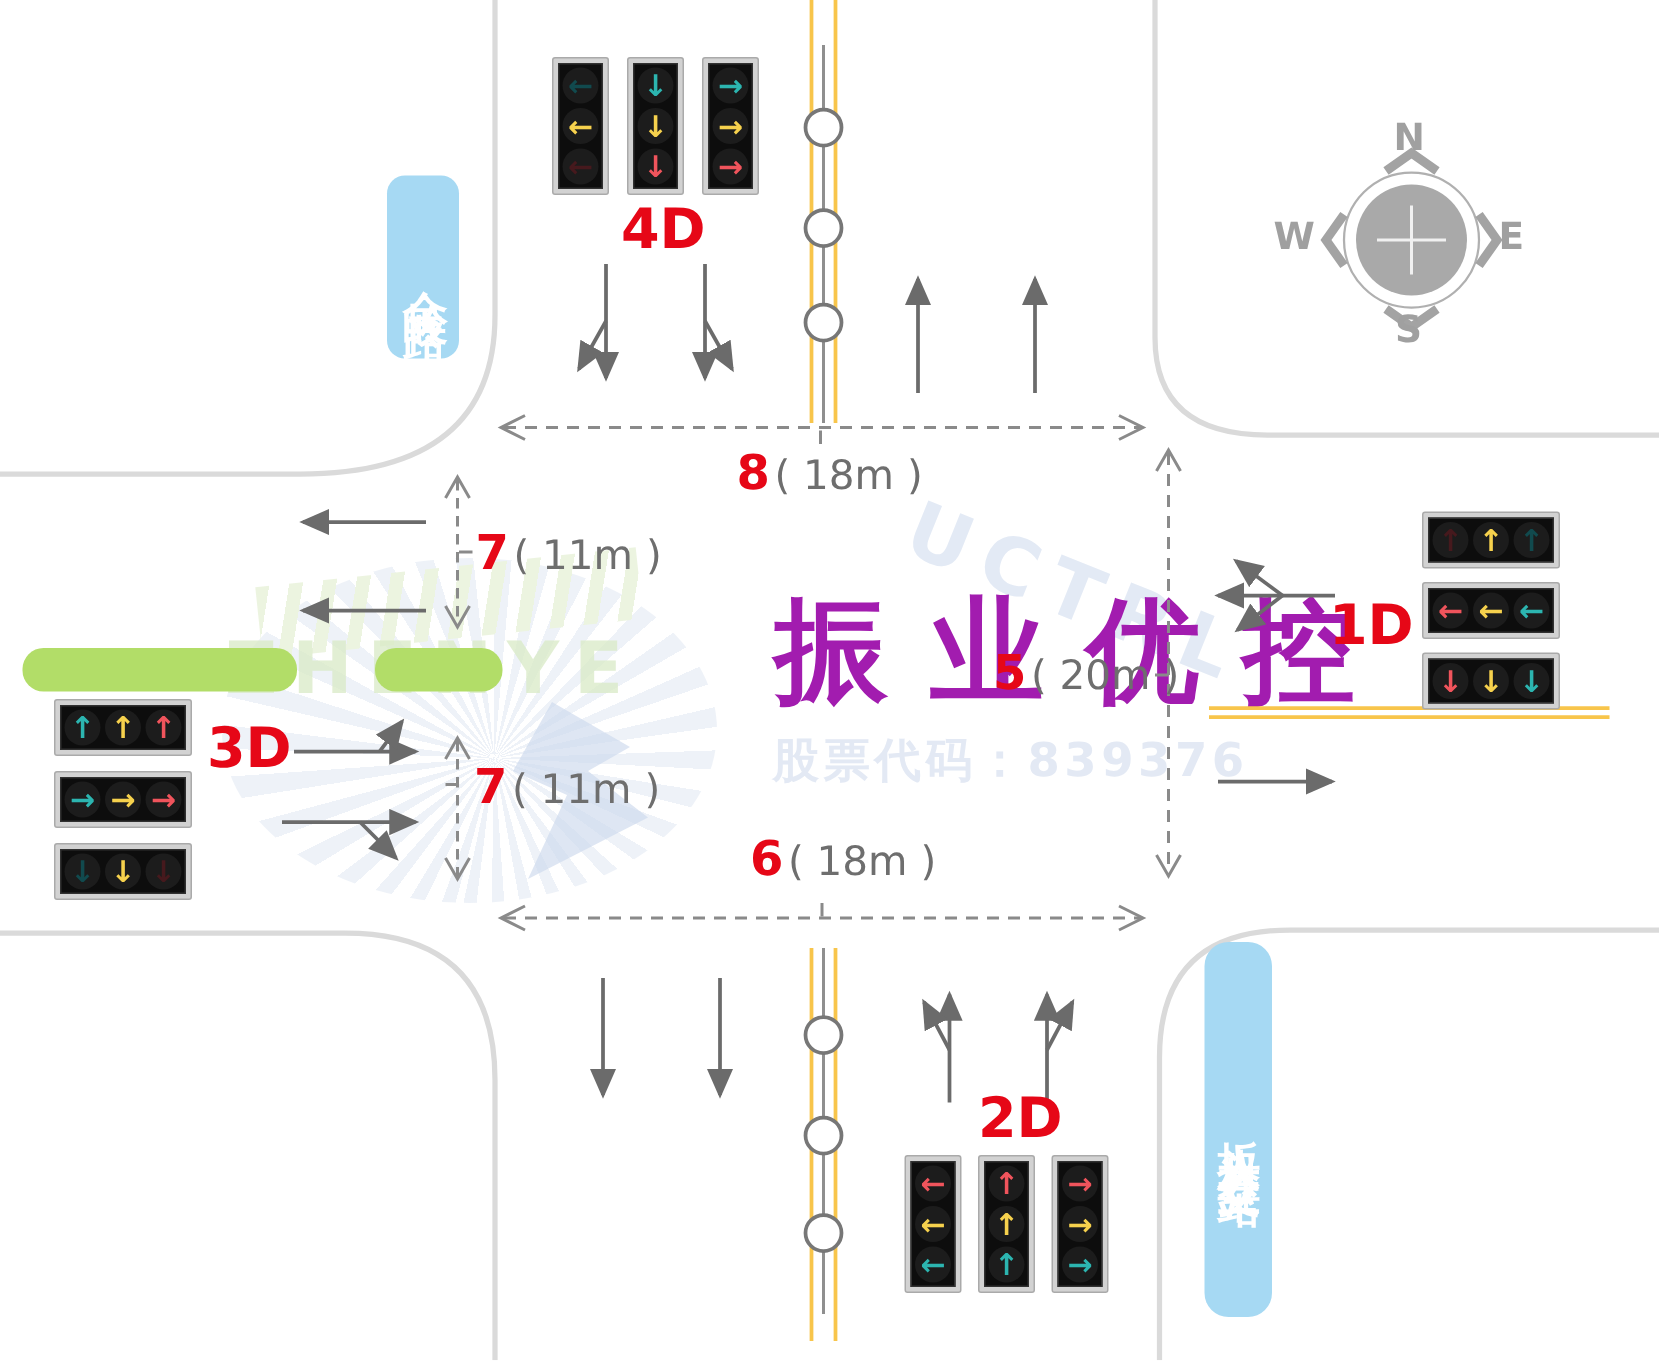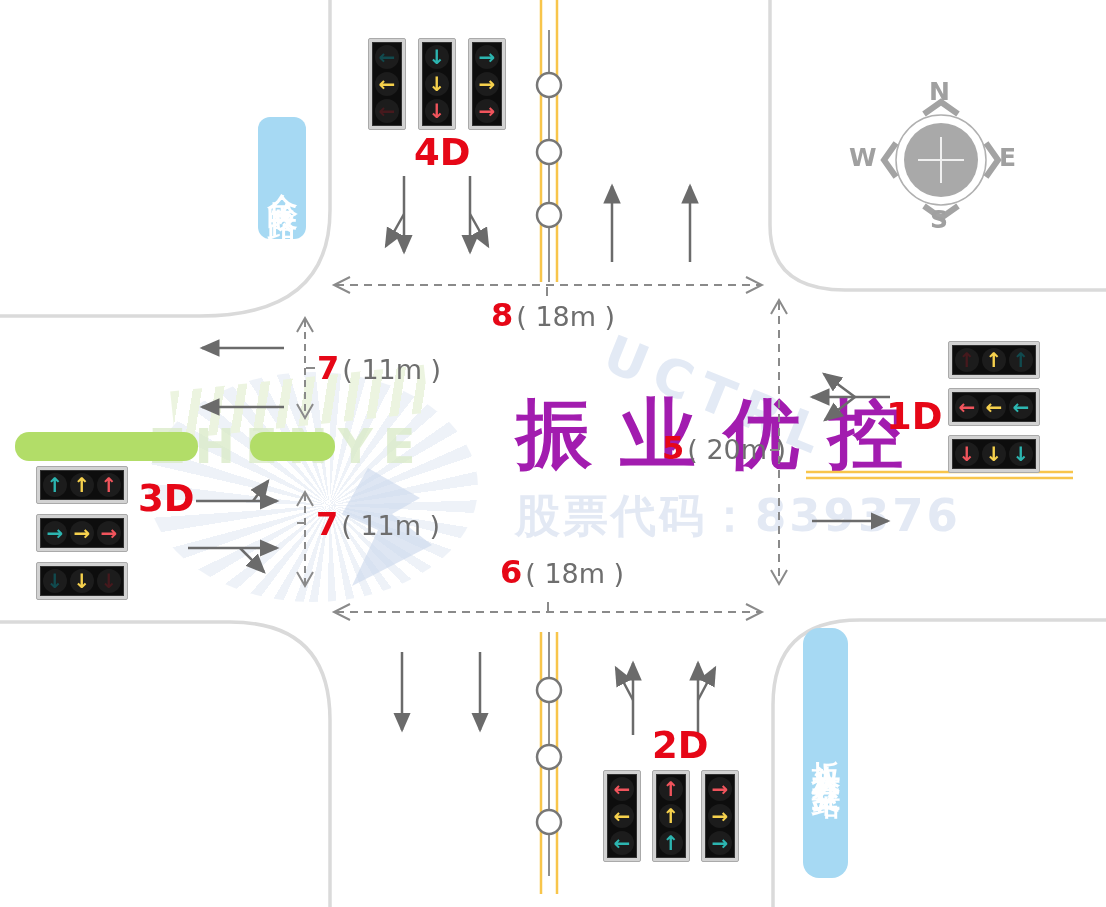--- a/index.html
+++ b/index.html
@@ -10,21 +10,21 @@
 
   
   .wm{position:absolute;z-index:1;pointer-events:none;}
   .wm-fan{left:148px;top:372px;width:330px;height:230px;border-radius:50%;
     background:repeating-conic-gradient(from 195deg at 55% 58%, #eef2f8 0deg 5deg, rgba(255,255,255,0) 5deg 11deg);}
   .wm-stripes{left:172px;top:378px;width:255px;height:48px;transform:rotate(-6deg);
     background:repeating-linear-gradient(105deg,#ecf4e0 0 9px,rgba(255,255,255,0) 9px 22px);}
   .wm-zhenye{left:150px;top:418px;font-size:48px;font-weight:bold;letter-spacing:10px;color:#d9eac6;opacity:.75;}
   .wm-uctrl{left:598px;top:366px;font-size:52px;font-weight:bold;letter-spacing:10px;color:#e3eaf5;transform:rotate(22deg);}
   .wm-line1{left:516px;top:384px;font-size:76px;font-weight:bold;letter-spacing:28px;color:#a21caf;white-space:nowrap;}
-  .wm-line2{left:515px;top:486px;font-size:45px;font-weight:bold;letter-spacing:3px;color:#e3e9f4;white-space:nowrap;}
+  .wm-line2{left:515px;top:486px;font-size:31px;font-weight:bold;letter-spacing:3px;color:#e3e9f4;white-space:nowrap;}
 
   
   .ov{position:absolute;z-index:3;}
   .market{left:10px;top:119px;width:222px;height:119px;background:#fff;border:3px solid #666;
     display:flex;align-items:center;justify-content:center;color:var(--label-red);
     font-size:31px;font-weight:bold;letter-spacing:11px;padding-left:11px;}
   .road-sign{background:var(--sign-blue);color:#fff;font-weight:bold;border-radius:12px;
     display:flex;align-items:center;justify-content:center;}
   .v-sign{writing-mode:vertical-rl;text-orientation:upright;}
   .sign-jinling{left:258px;top:117px;width:48px;height:122px;font-size:30px;letter-spacing:9px;padding-top:9px;}

